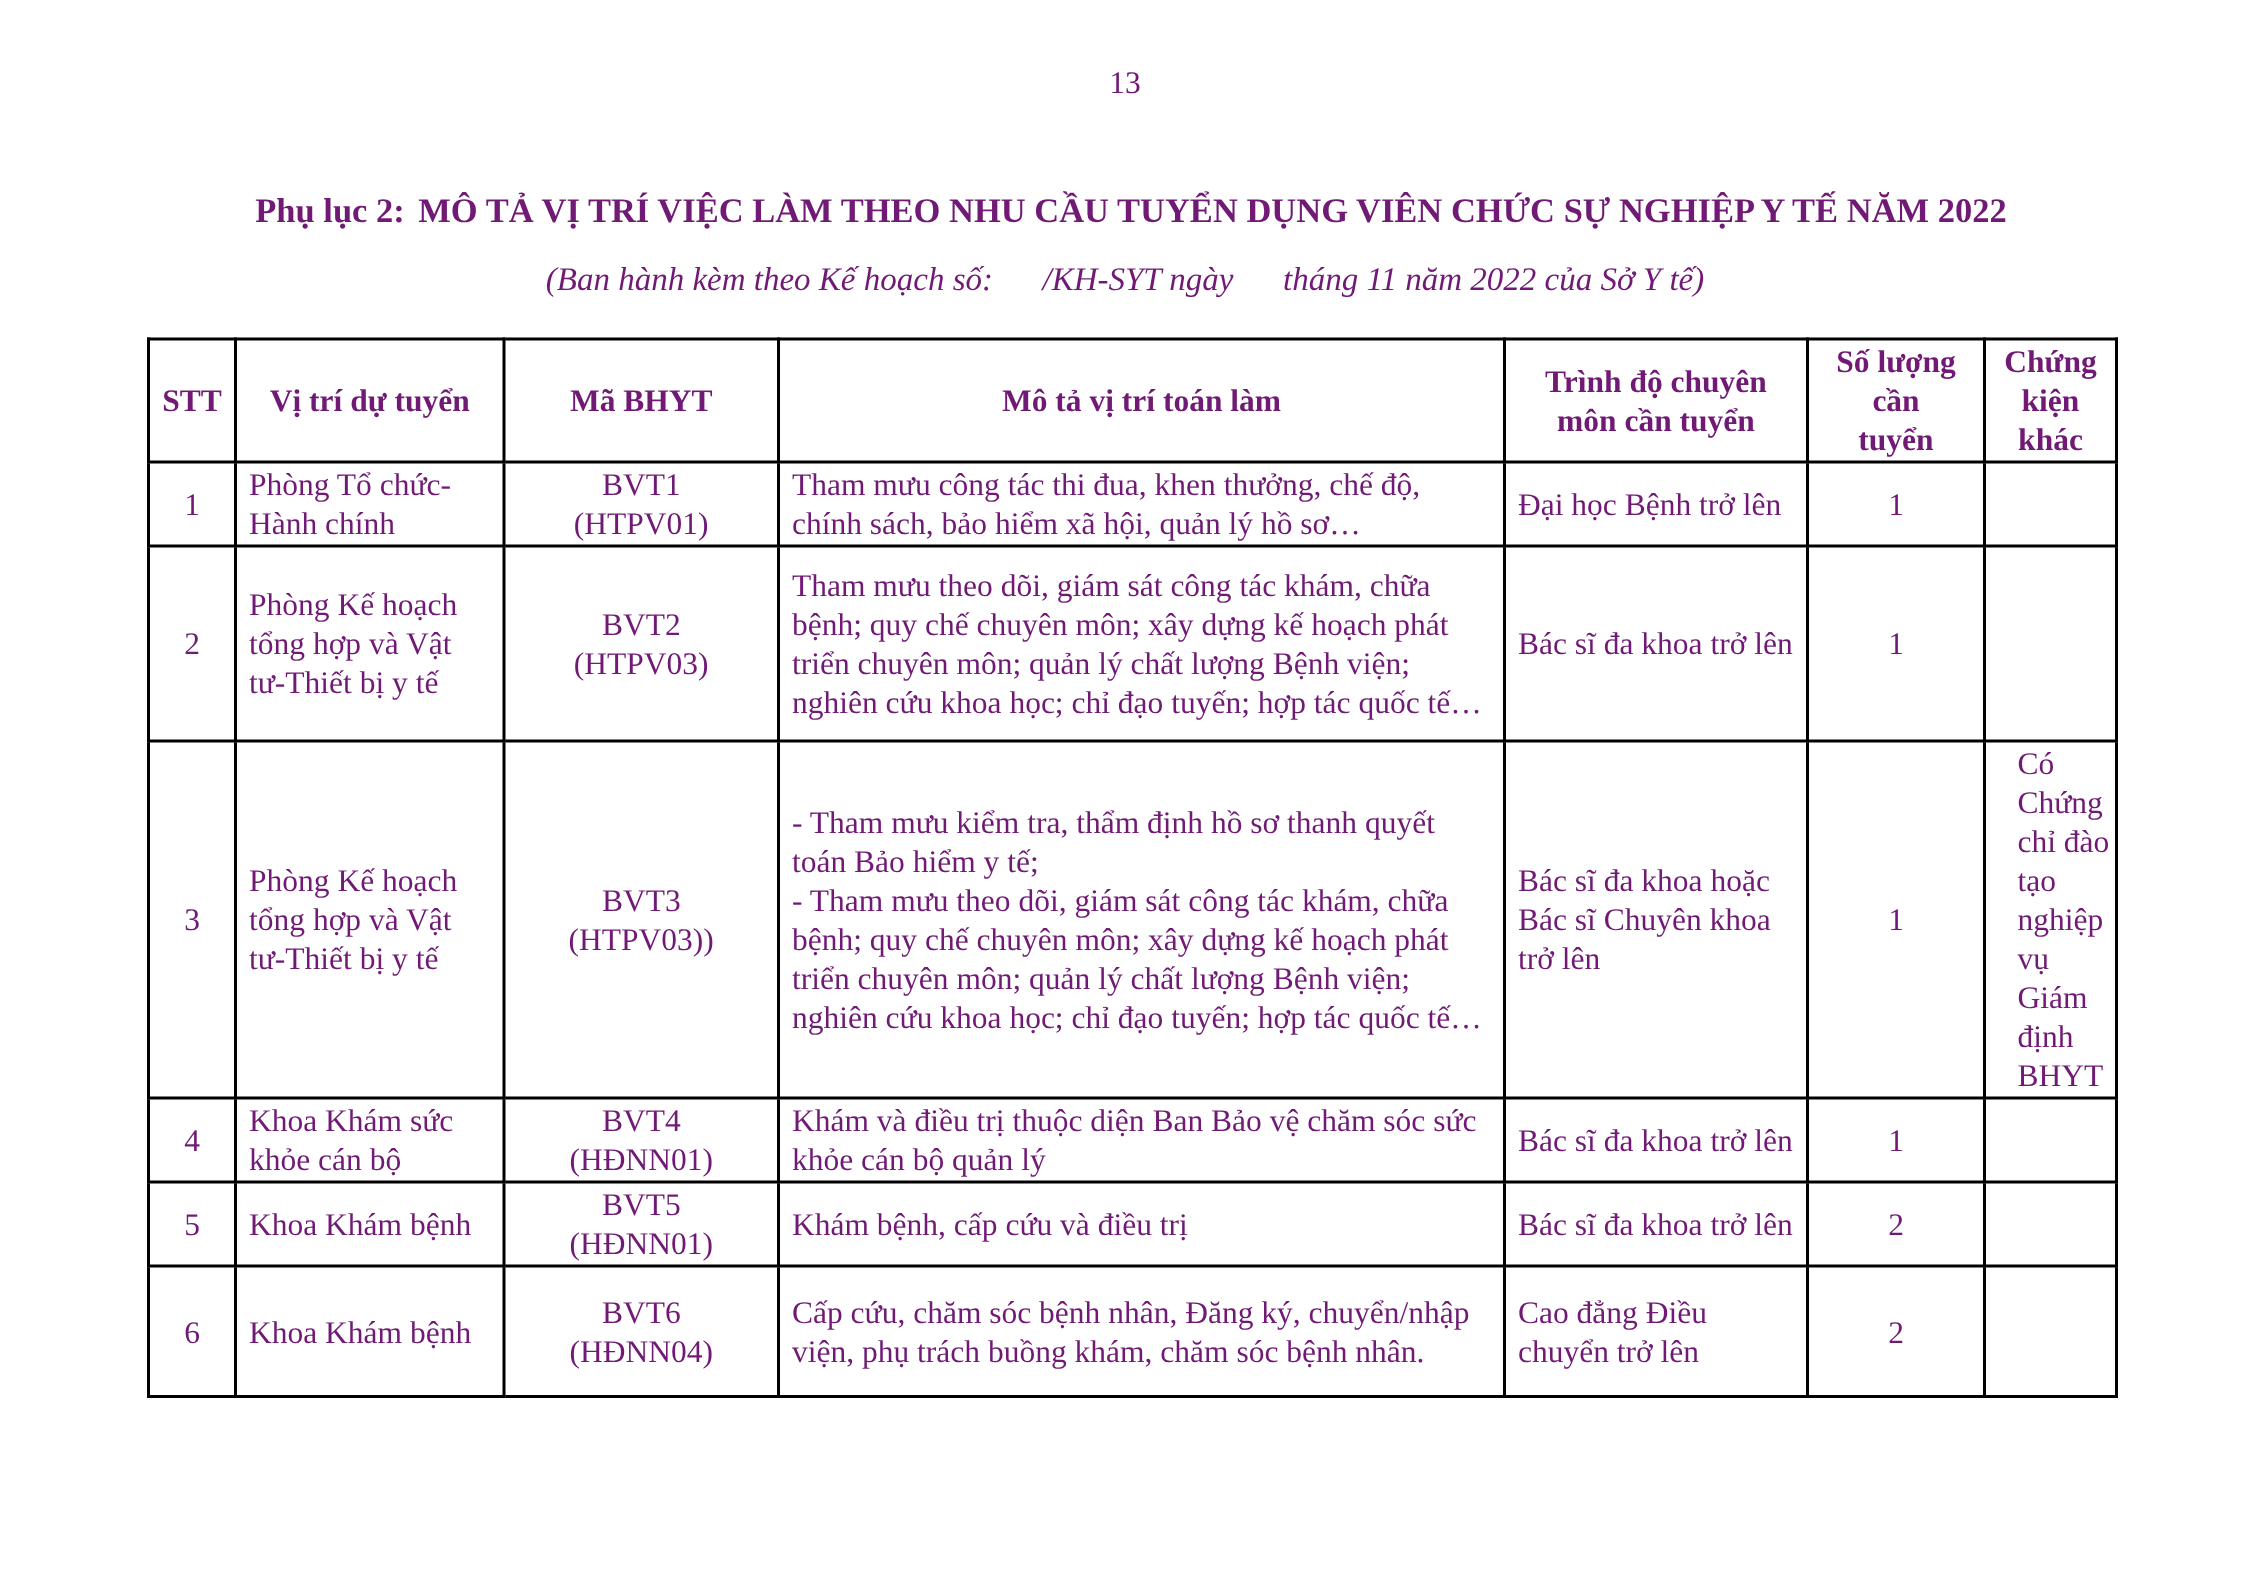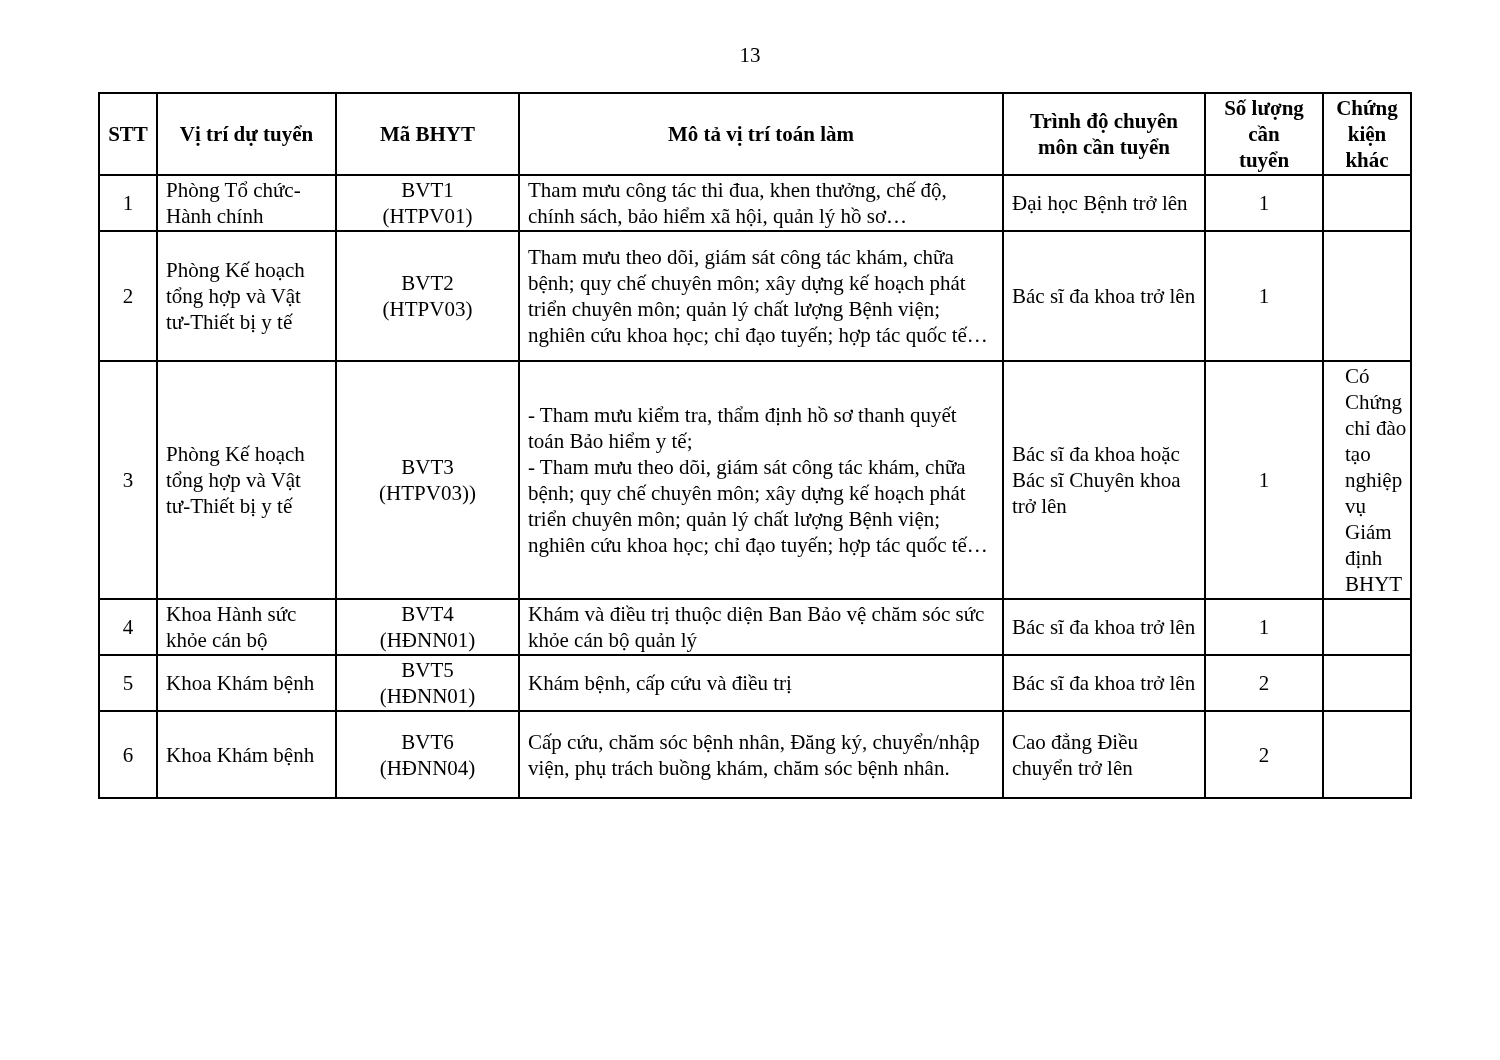--- a/index.html
+++ b/index.html
@@ -6,21 +6,21 @@
     margin: 0;
     padding: 0;
     background: #ffffff;
   }
   .page {
     position: relative;
     width: 1500px;
     height: 1060px;
     background: #ffffff;
     font-family: "Liberation Serif", "DejaVu Serif", serif;
-    color: #000000;
+    color: #701a75;
     overflow: hidden;
   }
   .page-number {
     padding-top: 44px;
     text-align: center;
     font-size: 21px;
     line-height: 22px;
   }
   .doc-title {
     margin-top: 56px;
@@ -71,21 +71,25 @@
   tr.r4 { height: 53px; }
   tr.r5 { height: 87px; }
 </style>
 </head>
 <body>
 
 <div class="page">
 
   <div class="page-number">13</div>
 
+  <div class="doc-title">
+    <span class="appendix">Phụ lục 2:</span><span>MÔ TẢ VỊ TRÍ VIỆC LÀM THEO NHU CẦU TUYỂN DỤNG VIÊN CHỨC SỰ NGHIỆP Y TẾ NĂM 2022</span>
+  </div>
 
+  <div class="issuance">(Ban hành kèm theo Kế hoạch số:&nbsp;&nbsp;&nbsp;&nbsp;&nbsp;&nbsp;/KH-SYT ngày&nbsp;&nbsp;&nbsp;&nbsp;&nbsp;&nbsp;tháng 11 năm 2022 của Sở Y tế)</div>
 
   <table class="main">
     <colgroup>
       <col style="width:58px">
         <col style="width:179px">
         <col style="width:183px">
         <col style="width:484px">
         <col style="width:202px">
         <col style="width:118px">
         <col style="width:88px">
@@ -133,21 +137,21 @@
         <td class="center pre">BVT3
 (HTPV03))</td>
         <td class="left pre">- Tham mưu kiểm tra, thẩm định hồ sơ thanh quyết toán Bảo hiểm y tế;
 - Tham mưu theo dõi, giám sát công tác khám, chữa bệnh; quy chế chuyên môn; xây dựng kế hoạch phát triển chuyên môn; quản lý chất lượng Bệnh viện; nghiên cứu khoa học; chỉ đạo tuyến; hợp tác quốc tế…</td>
         <td class="left">Bác sĩ đa khoa hoặc Bác sĩ Chuyên khoa trở lên</td>
         <td class="center">1</td>
         <td class="tight">Có Chứng chỉ đào tạo nghiệp vụ Giám định BHYT</td>
       </tr>
       <tr class="r3">
         <td class="center">4</td>
-        <td class="left">Khoa Hành sức khỏe cán bộ</td>
+        <td class="left">Khoa Khám sức khỏe cán bộ</td>
         <td class="center pre">BVT4
 (HĐNN01)</td>
         <td class="left pre">Khám và điều trị thuộc diện Ban Bảo vệ chăm sóc sức khỏe cán bộ quản lý</td>
         <td class="left">Bác sĩ đa khoa trở lên</td>
         <td class="center">1</td>
         <td class="tight"></td>
       </tr>
       <tr class="r4">
         <td class="center">5</td>
         <td class="left">Khoa Khám bệnh</td>

